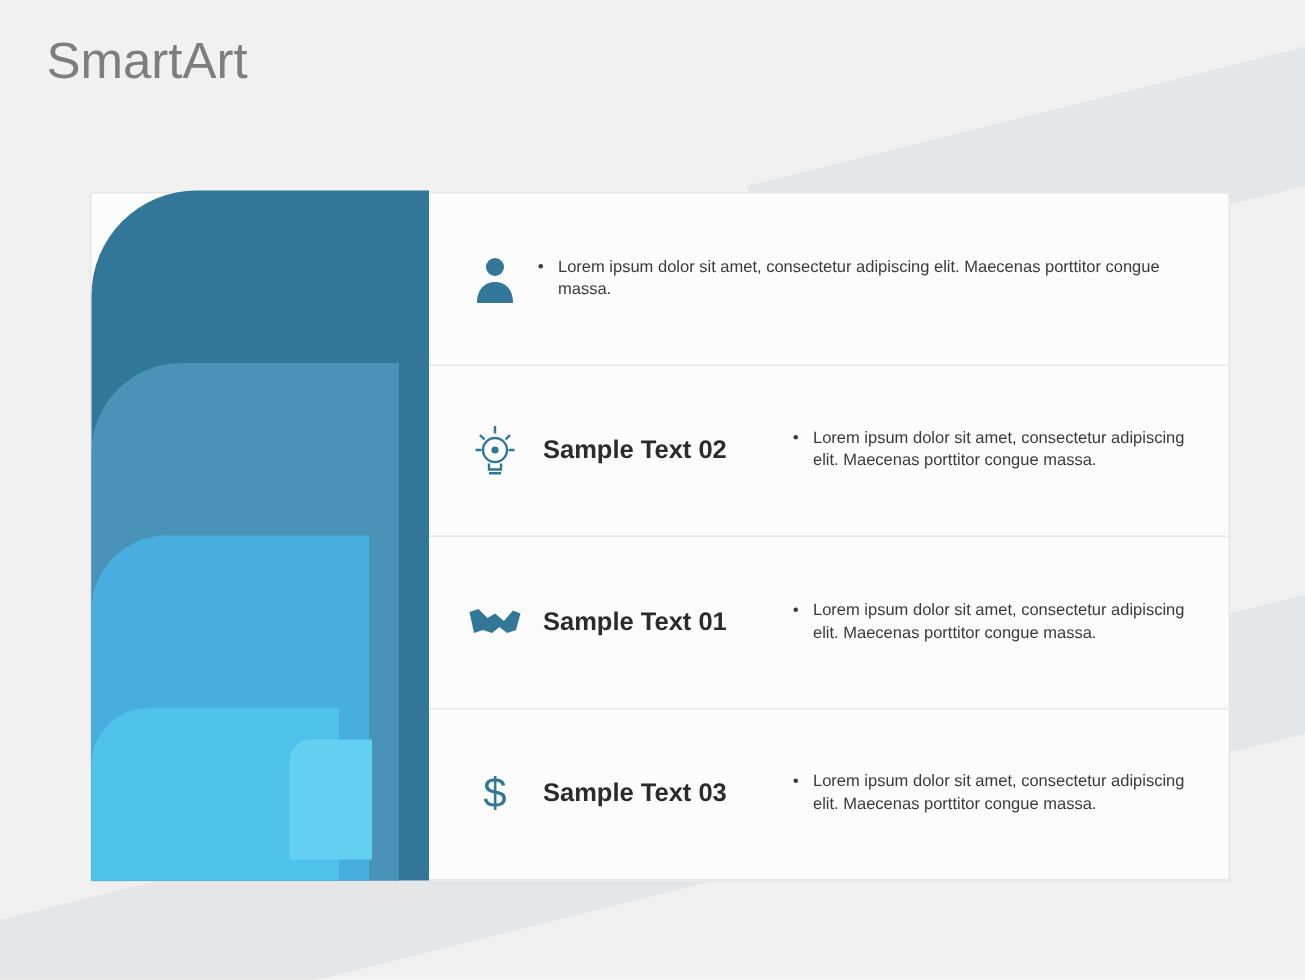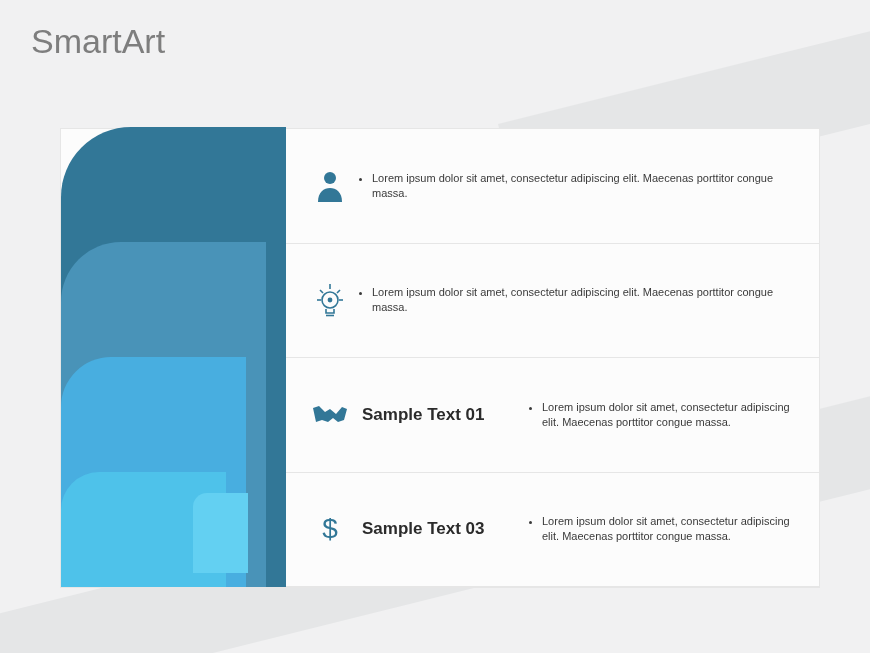--- a/index.html
+++ b/index.html
@@ -141,20 +141,21 @@
             <path d="M13 27 L13 31 L21 31 L21 27"></path>
             <line x1="17" y1="2" x2="17" y2="7"></line>
             <line x1="4" y1="18" x2="8" y2="18"></line>
             <line x1="26" y1="18" x2="30" y2="18"></line>
             <line x1="7" y1="8" x2="10" y2="11"></line>
             <line x1="27" y1="8" x2="24" y2="11"></line>
             <line x1="13" y1="33.5" x2="21" y2="33.5"></line>
           </g>
         </svg>
       </div>
+      <div class="label-cell">Sample Text 02</div>
       <div class="desc-cell">
         <ul>
             <li>Lorem ipsum dolor sit amet, consectetur adipiscing elit. Maecenas porttitor congue massa.</li>
           </ul>
       </div>
     </div>
 
     <div class="row">
       <div class="icon-cell">
         <svg width="38" height="26" viewBox="0 0 38 26">

